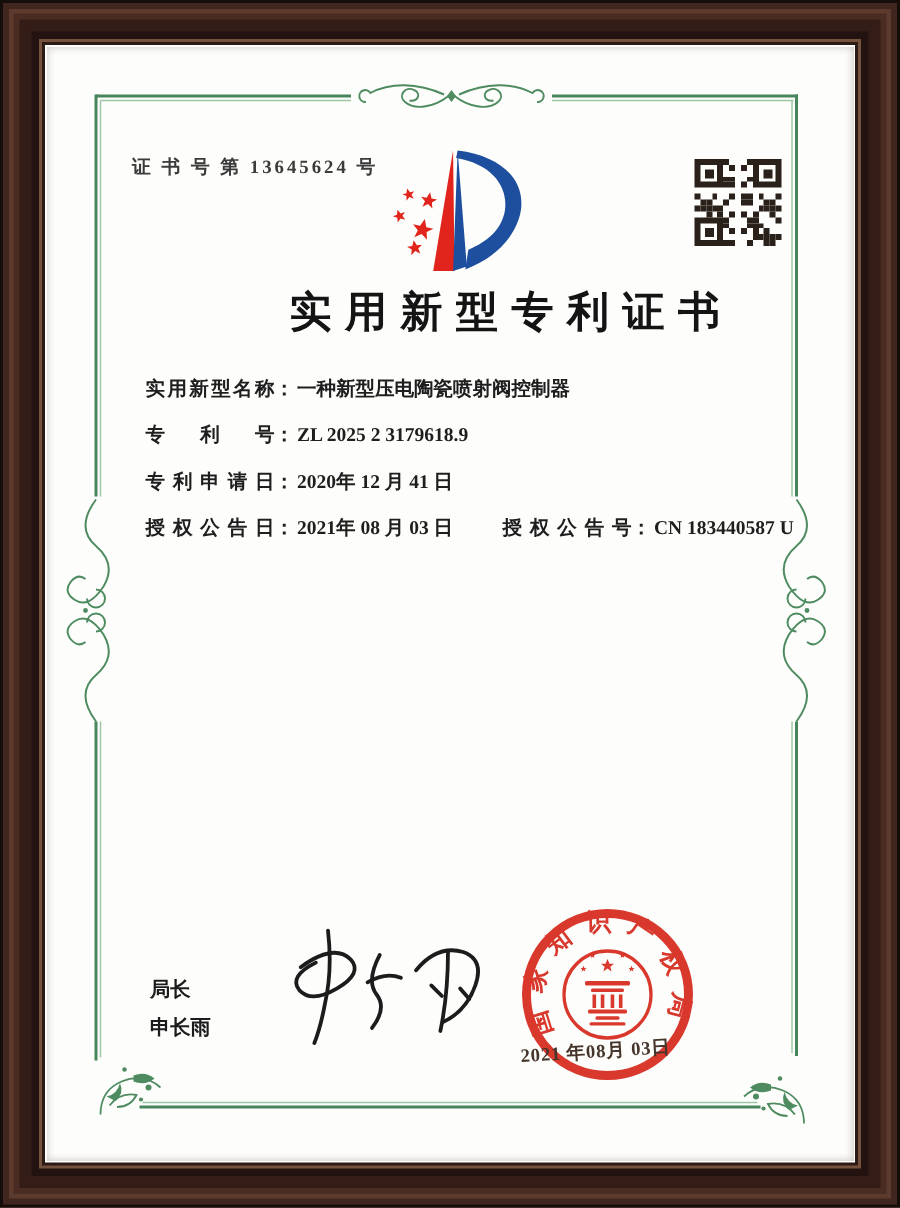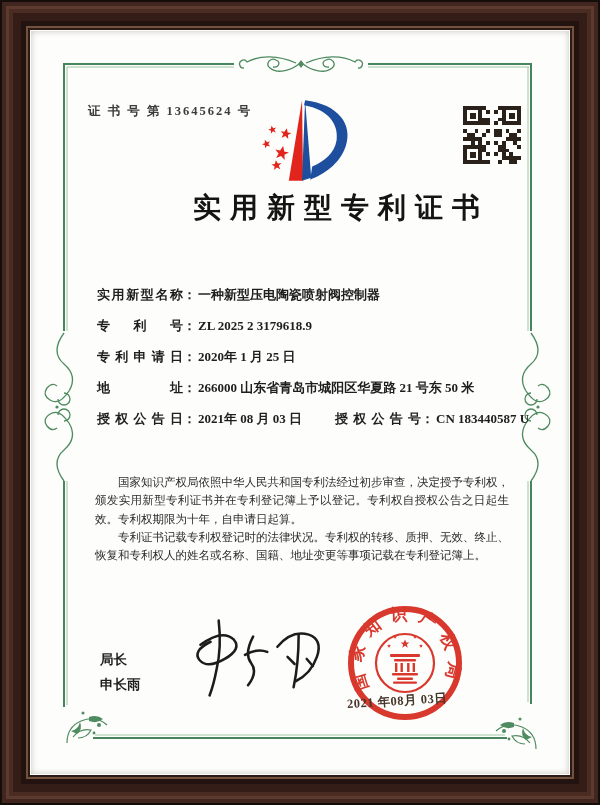--- a/index.html
+++ b/index.html
@@ -21,21 +21,21 @@
   .cert-no{left:57px;top:72px;font-size:12.5px;letter-spacing:2px;color:#3b3b3b;font-weight:600;}
   .logo{left:213px;top:64px;width:112px;height:94px;}
   .qr{left:432px;top:75px;width:58px;height:58px;}
   .qr i{position:absolute;background:#2b211b;}
   .qr-f{position:absolute;width:19px;height:19px;border:4px solid #2b211b;box-sizing:border-box;}
   .qr-f::after{content:"";position:absolute;inset:2.5px;background:#2b211b;}
   .qf1{left:0;top:0}.qf2{right:0;top:0}.qf3{left:0;bottom:0}
   .title{top:158px;left:0;width:100%;text-align:center;font-size:28px;
          letter-spacing:9px;font-weight:700;color:#141414;margin:0;padding-left:41px;}
   .fields{left:66px;top:219px;width:422px;display:flex;flex-direction:column;gap:12.5px;
-          font-size:13px;font-weight:600;color:#1e1e1e;margin-top:36px;}
+          font-size:13px;font-weight:600;color:#1e1e1e;}
   .row{line-height:18.5px;white-space:nowrap;}
   .fl{display:inline-block;width:86px;text-align:justify;text-align-last:justify;vertical-align:bottom;}
   .fc{display:inline-block;margin-right:2px;}
   .fv.w{display:inline-block;width:137px;}
   .body-text{left:64px;top:442px;width:414px;font-size:11.5px;line-height:18.3px;
              color:#2c2c2c;font-weight:500;text-align:justify;}
   .body-text p{margin:0;text-indent:2em;}
   .officer{left:69px;top:616px;font-size:13.5px;font-weight:700;color:#1c1c1c;line-height:25px;}
   .sig{left:133px;top:583px;width:162px;height:97px;}
   .seal{left:308px;top:566px;width:132px;height:132px;}
@@ -180,34 +180,27 @@
     <h1 class="title">实用新型专利证书</h1>
 
     <div class="fields">
       <div class="row">
         <span class="fl">实用新型名称</span><span class="fc">：</span><span class="fv">一种新型压电陶瓷喷射阀控制器</span>
       </div>
       <div class="row">
         <span class="fl">专利号</span><span class="fc">：</span><span class="fv">ZL 2025 2 3179618.9</span>
       </div>
       <div class="row">
-        <span class="fl">专利申请日</span><span class="fc">：</span><span class="fv">2020年 1 月 25 日</span>
-      </div>
-      <div class="row">
-        <span class="fl">地址</span><span class="fc">：</span><span class="fv">266000 山东省青岛市城阳区华夏路 21 号东 50 米</span>
+        <span class="fl">专利申请日</span><span class="fc">：</span><span class="fv">2020年 12 月 41 日</span>
       </div>
       <div class="row">
         <span class="fl">授权公告日</span><span class="fc">：</span><span class="fv w">2021年 08 月 03 日</span><span class="fl">授权公告号</span><span class="fc">：</span><span class="fv">CN 183440587 U</span>
       </div>
     </div>
 
-    <div class="body-text">
-      <p>国家知识产权局依照中华人民共和国专利法经过初步审查，决定授予专利权，颁发实用新型专利证书并在专利登记簿上予以登记。专利权自授权公告之日起生效。专利权期限为十年，自申请日起算。</p>
-      <p>专利证书记载专利权登记时的法律状况。专利权的转移、质押、无效、终止、恢复和专利权人的姓名或名称、国籍、地址变更等事项记载在专利登记簿上。</p>
-    </div>
 
     <div class="officer">
       <div>局长</div>
       <div>申长雨</div>
     </div>
 
     <svg class="sig" viewBox="0 0 160 95">
       <g fill="none" stroke="#1c1c1c" stroke-width="2.5" stroke-linecap="round">
         <path d="M36,30 q22,-16 33,-5 q8,9 -9,19 q-17,10 -25,1 q-7,-9 11,-18"></path>
         <path d="M54,6 q3,26 -2,48 q-3,16 -7,26"></path>

